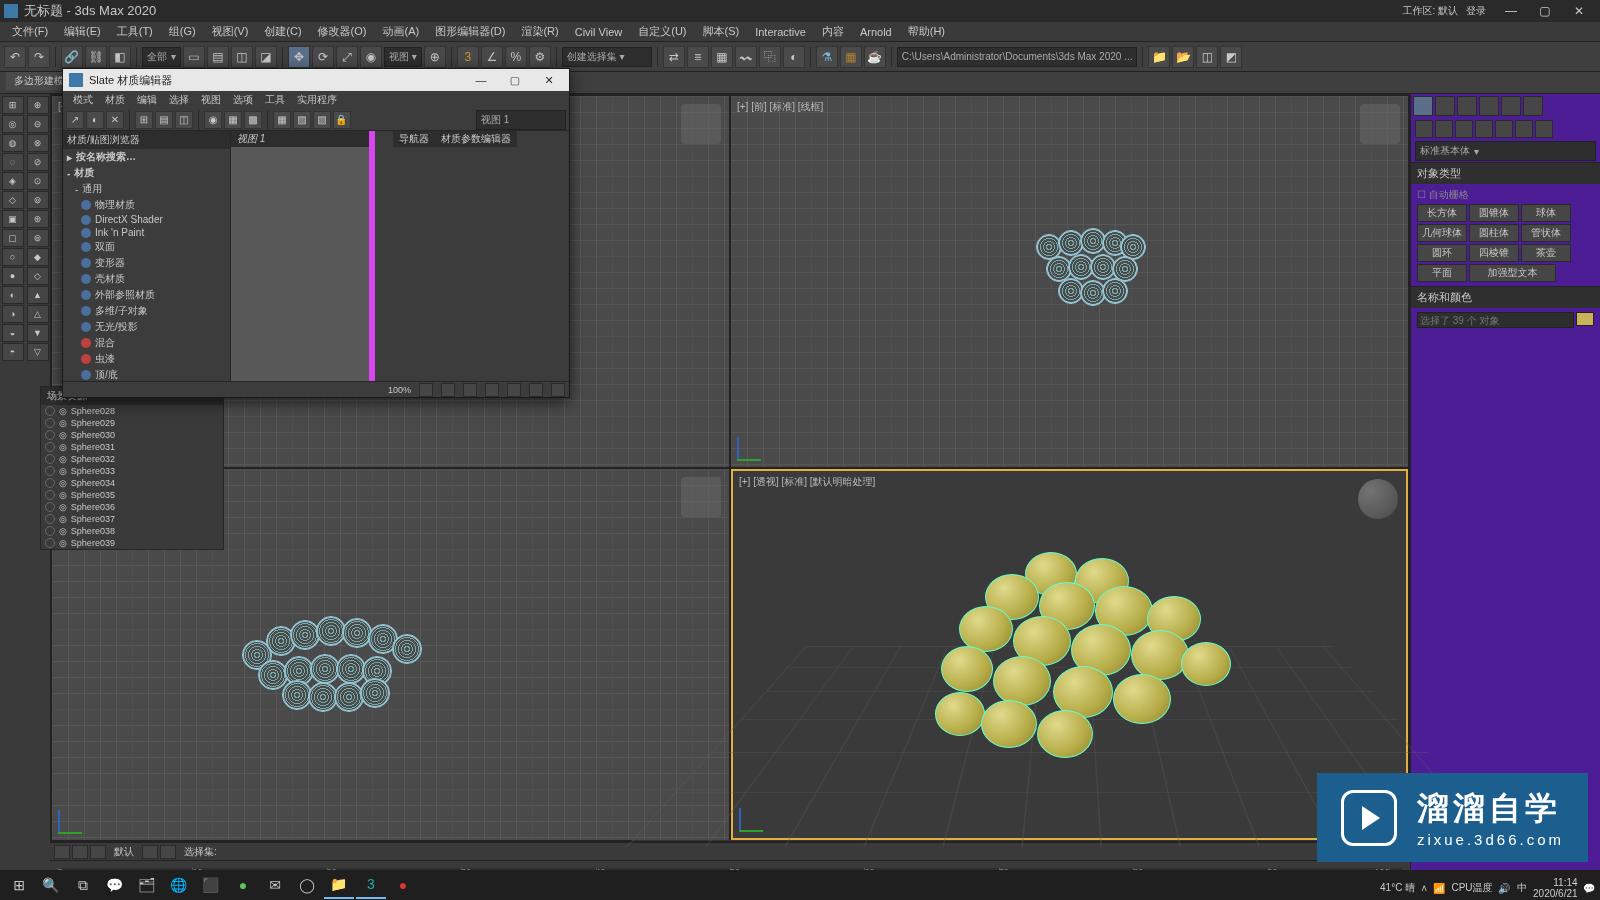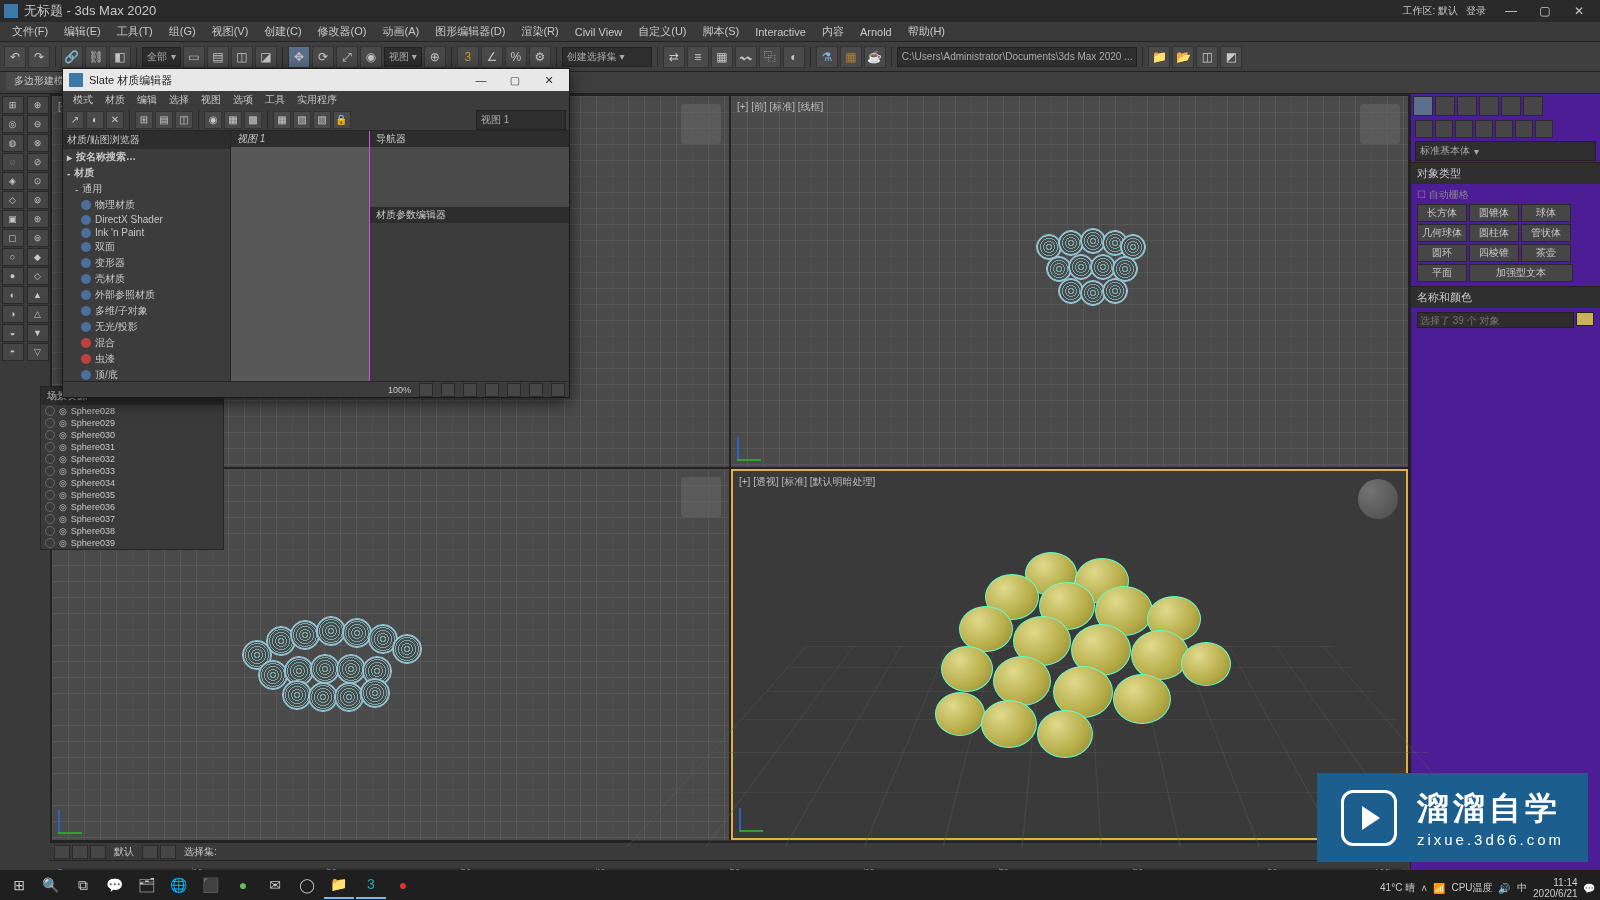--- a/index.html
+++ b/index.html
@@ -74,21 +74,21 @@
 .slate-body { display: flex; height: calc(100% - 22px - 18px - 22px - 16px); }
 .slate-tree { width: 168px; background: #3c3c3c; border-right: 1px solid #262626; overflow: auto; }
 .tree-hd { background: #2d2d2d; padding: 2px 4px; font-size: 10px; }
 .tree-item { padding: 1px 4px 1px 18px; font-size: 10px; cursor: pointer; display: flex; align-items: center; gap: 4px; }
 .tree-item .bullet { width: 10px; height: 10px; border-radius: 50%; background: #4b6f9c; flex: 0 0 auto; }
 .tree-item.g0 { padding-left: 4px; font-weight: bold; }
 .tree-item.g1 { padding-left: 12px; }
 .slate-graph { flex: 1; display: flex; flex-direction: column; }
 .graph-tab { height: 16px; display: flex; align-items: center; padding: 0 6px; background: #2d2d2d; font-size: 10px; font-style: italic; }
 .graph-canvas { flex: 1; background: #585858; }
-.slate-prop { width: 200px; border-left: 1px solid #d946ef; display: flex; flex-direction: column; }
+.slate-prop { width: 200px; border-left: 6px solid #d946ef; display: flex; flex-direction: row; padding-left: 18px; }
 .prop-hd { height: 16px; background: #2d2d2d; padding: 0 6px; font-size: 10px; display: flex; align-items: center; }
 .slate-status { height: 16px; background: #3c3c3c; border-top: 1px solid #262626; display: flex; justify-content: flex-end; align-items: center; gap: 8px; padding: 0 4px; font-size: 9px; }
 .slate-status .sb { width: 14px; height: 14px; background: #464646; border: 1px solid #2a2a2a; }
 
 .scene-list { position: absolute; left: 40px; top: 386px; width: 184px; background: #3a3a3a; border: 1px solid #262626; z-index: 40; }
 .scene-list .hd { background: #2d2d2d; padding: 2px 6px; font-size: 10px; }
 .scene-list .row { display: flex; align-items: center; padding: 0 4px; height: 12px; font-size: 9px; gap: 4px; }
 .scene-list .row .eye { width: 10px; height: 10px; border: 1px solid #666; border-radius: 50%; }
 
 .bottom { height: 30px; background: #3a3a3a; display: flex; align-items: center; border-top: 1px solid #222; }
@@ -412,21 +412,21 @@
       <div class="type-btn">长方体</div>
       <div class="type-btn">圆锥体</div>
       <div class="type-btn">球体</div>
       <div class="type-btn">几何球体</div>
       <div class="type-btn">圆柱体</div>
       <div class="type-btn">管状体</div>
       <div class="type-btn">圆环</div>
       <div class="type-btn">四棱锥</div>
       <div class="type-btn">茶壶</div>
       <div class="type-btn">平面</div>
-      <div class="type-btn" style="width:104px">加强型文本</div>
+      <div class="type-btn" style="width:87px">加强型文本</div>
     </div>
     <div class="rollout-hd">名称和颜色</div>
     <div class="rollout-body">
       <input style="flex: 1 1 0%; height: 16px; background: rgb(46, 46, 46); border: 1px solid rgb(34, 34, 34); color: rgb(136, 136, 136); font-size: 10px; padding: 0px 2px;" placeholder="选择了 39 个 对象">
       <div class="color-sw"></div>
     </div>
   </div>
 </div>
 
 <div class="slate">

